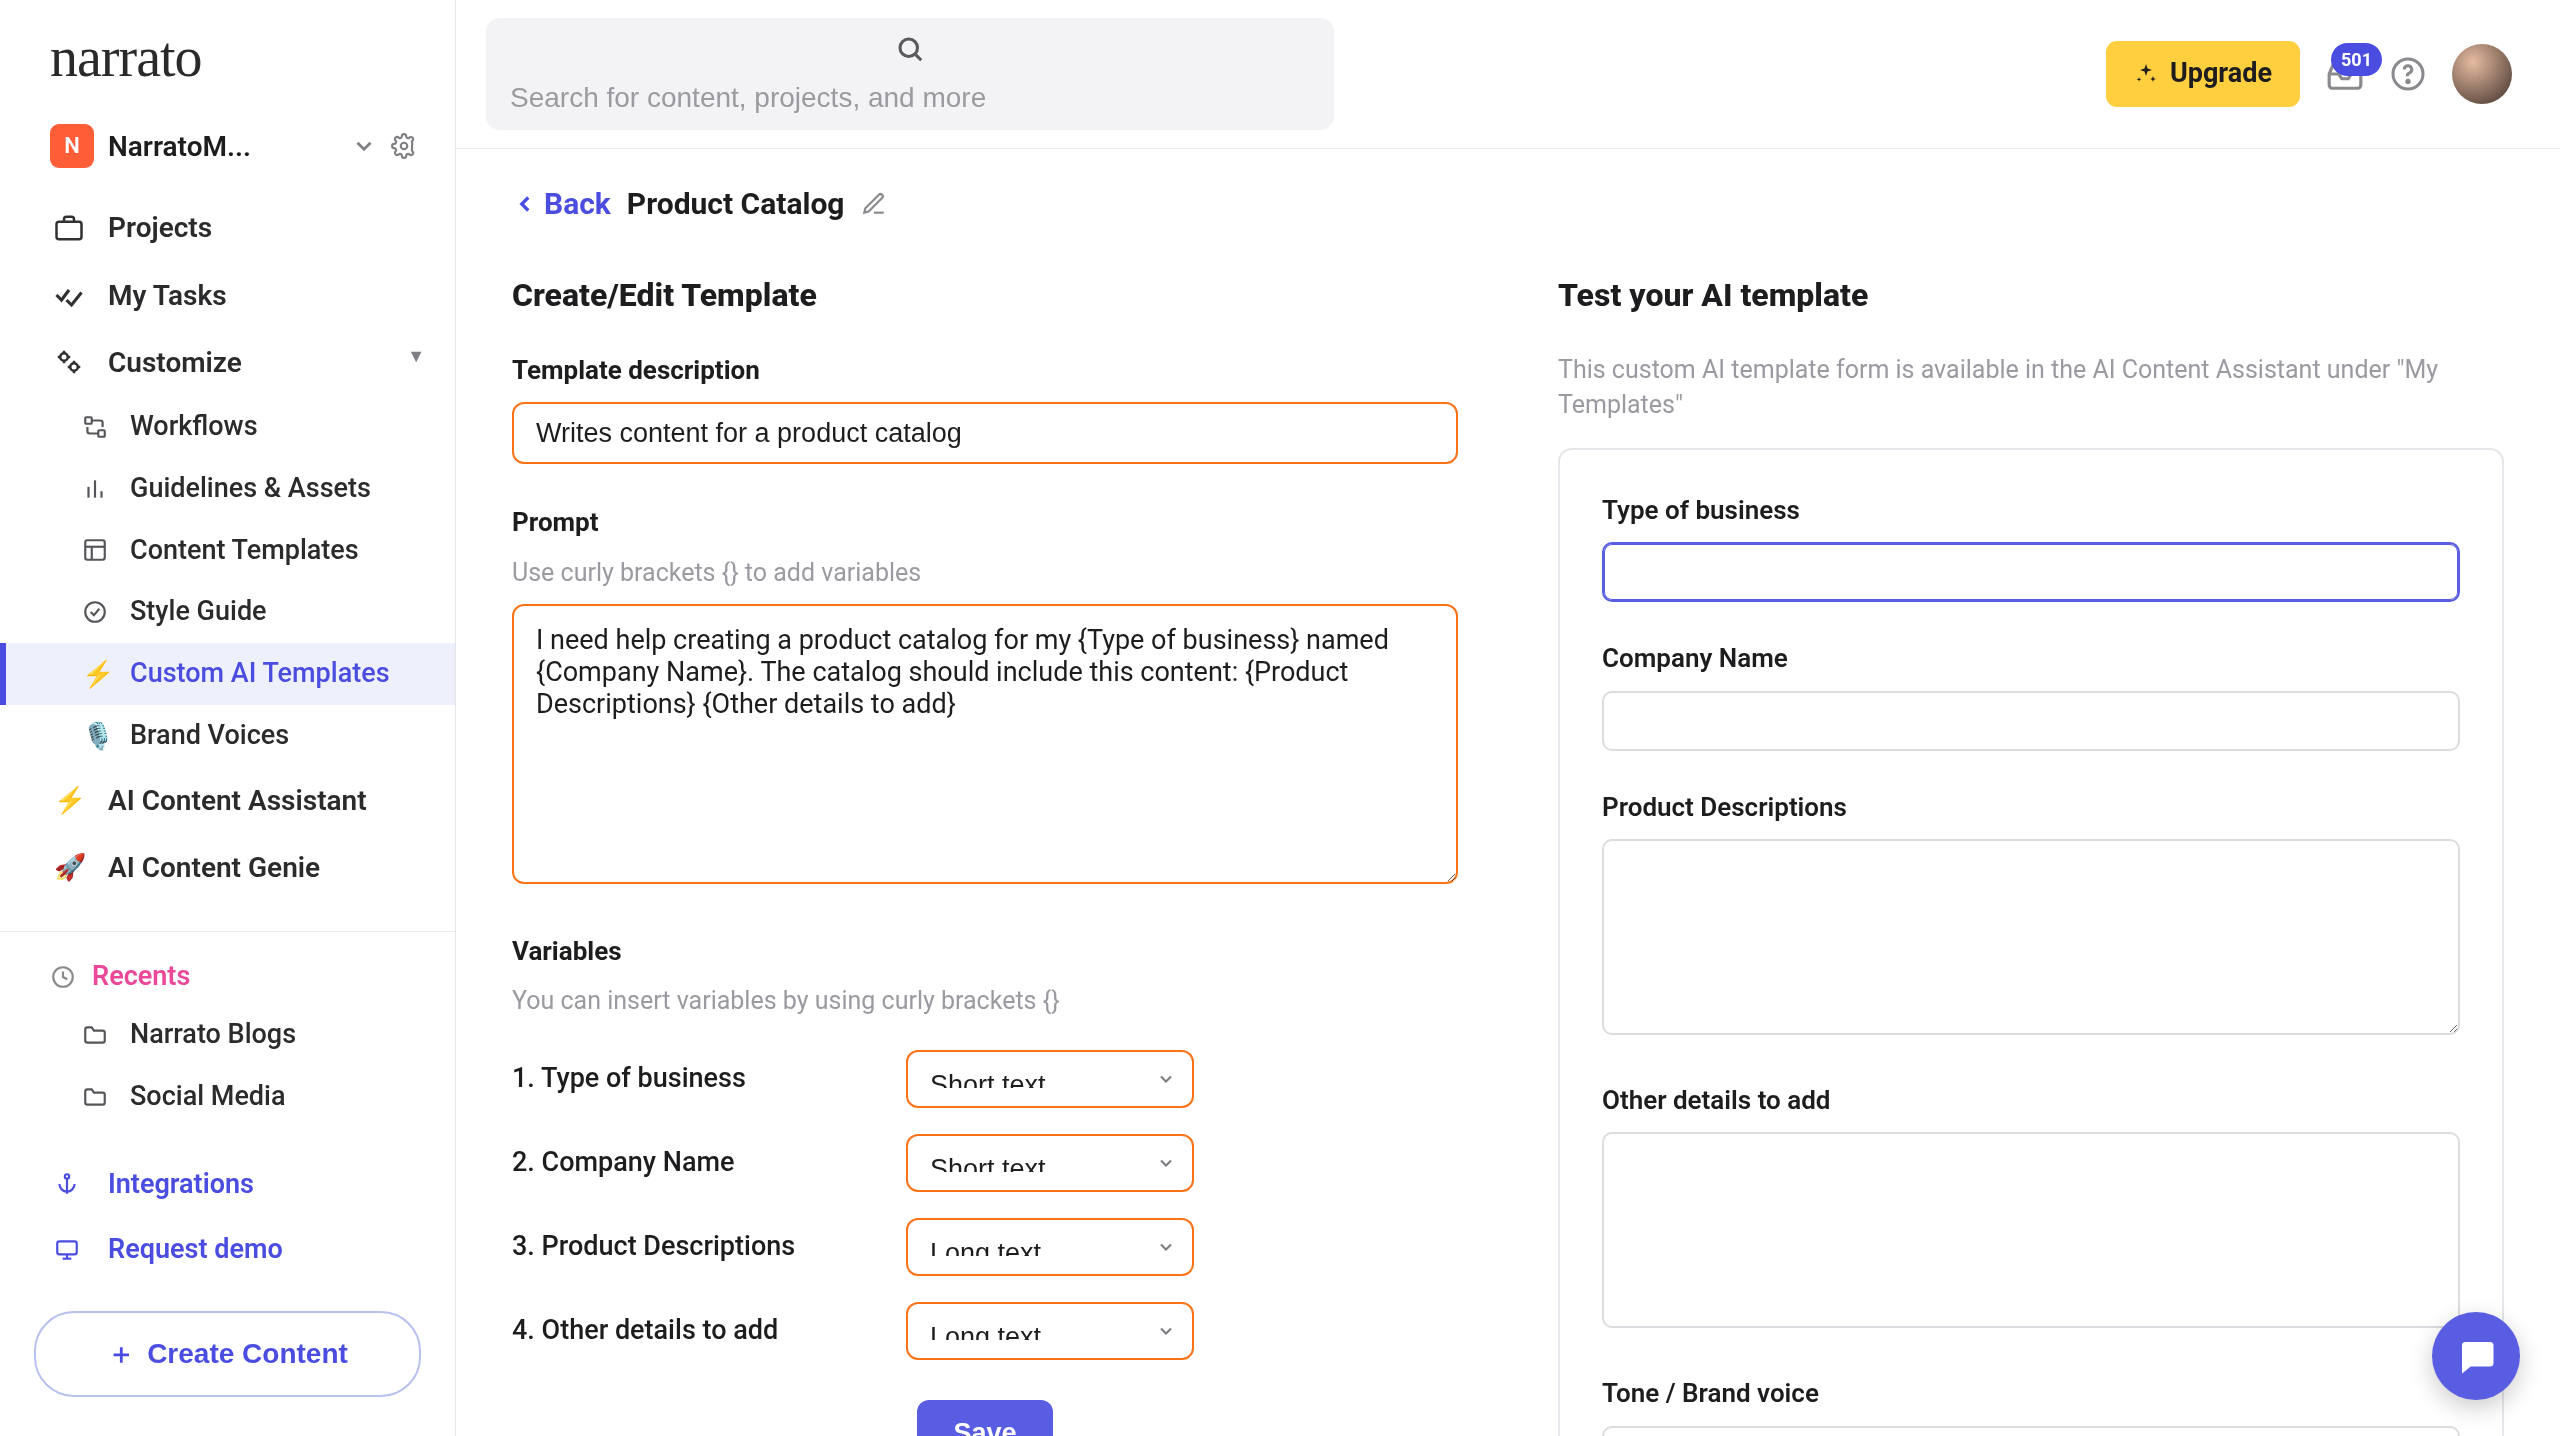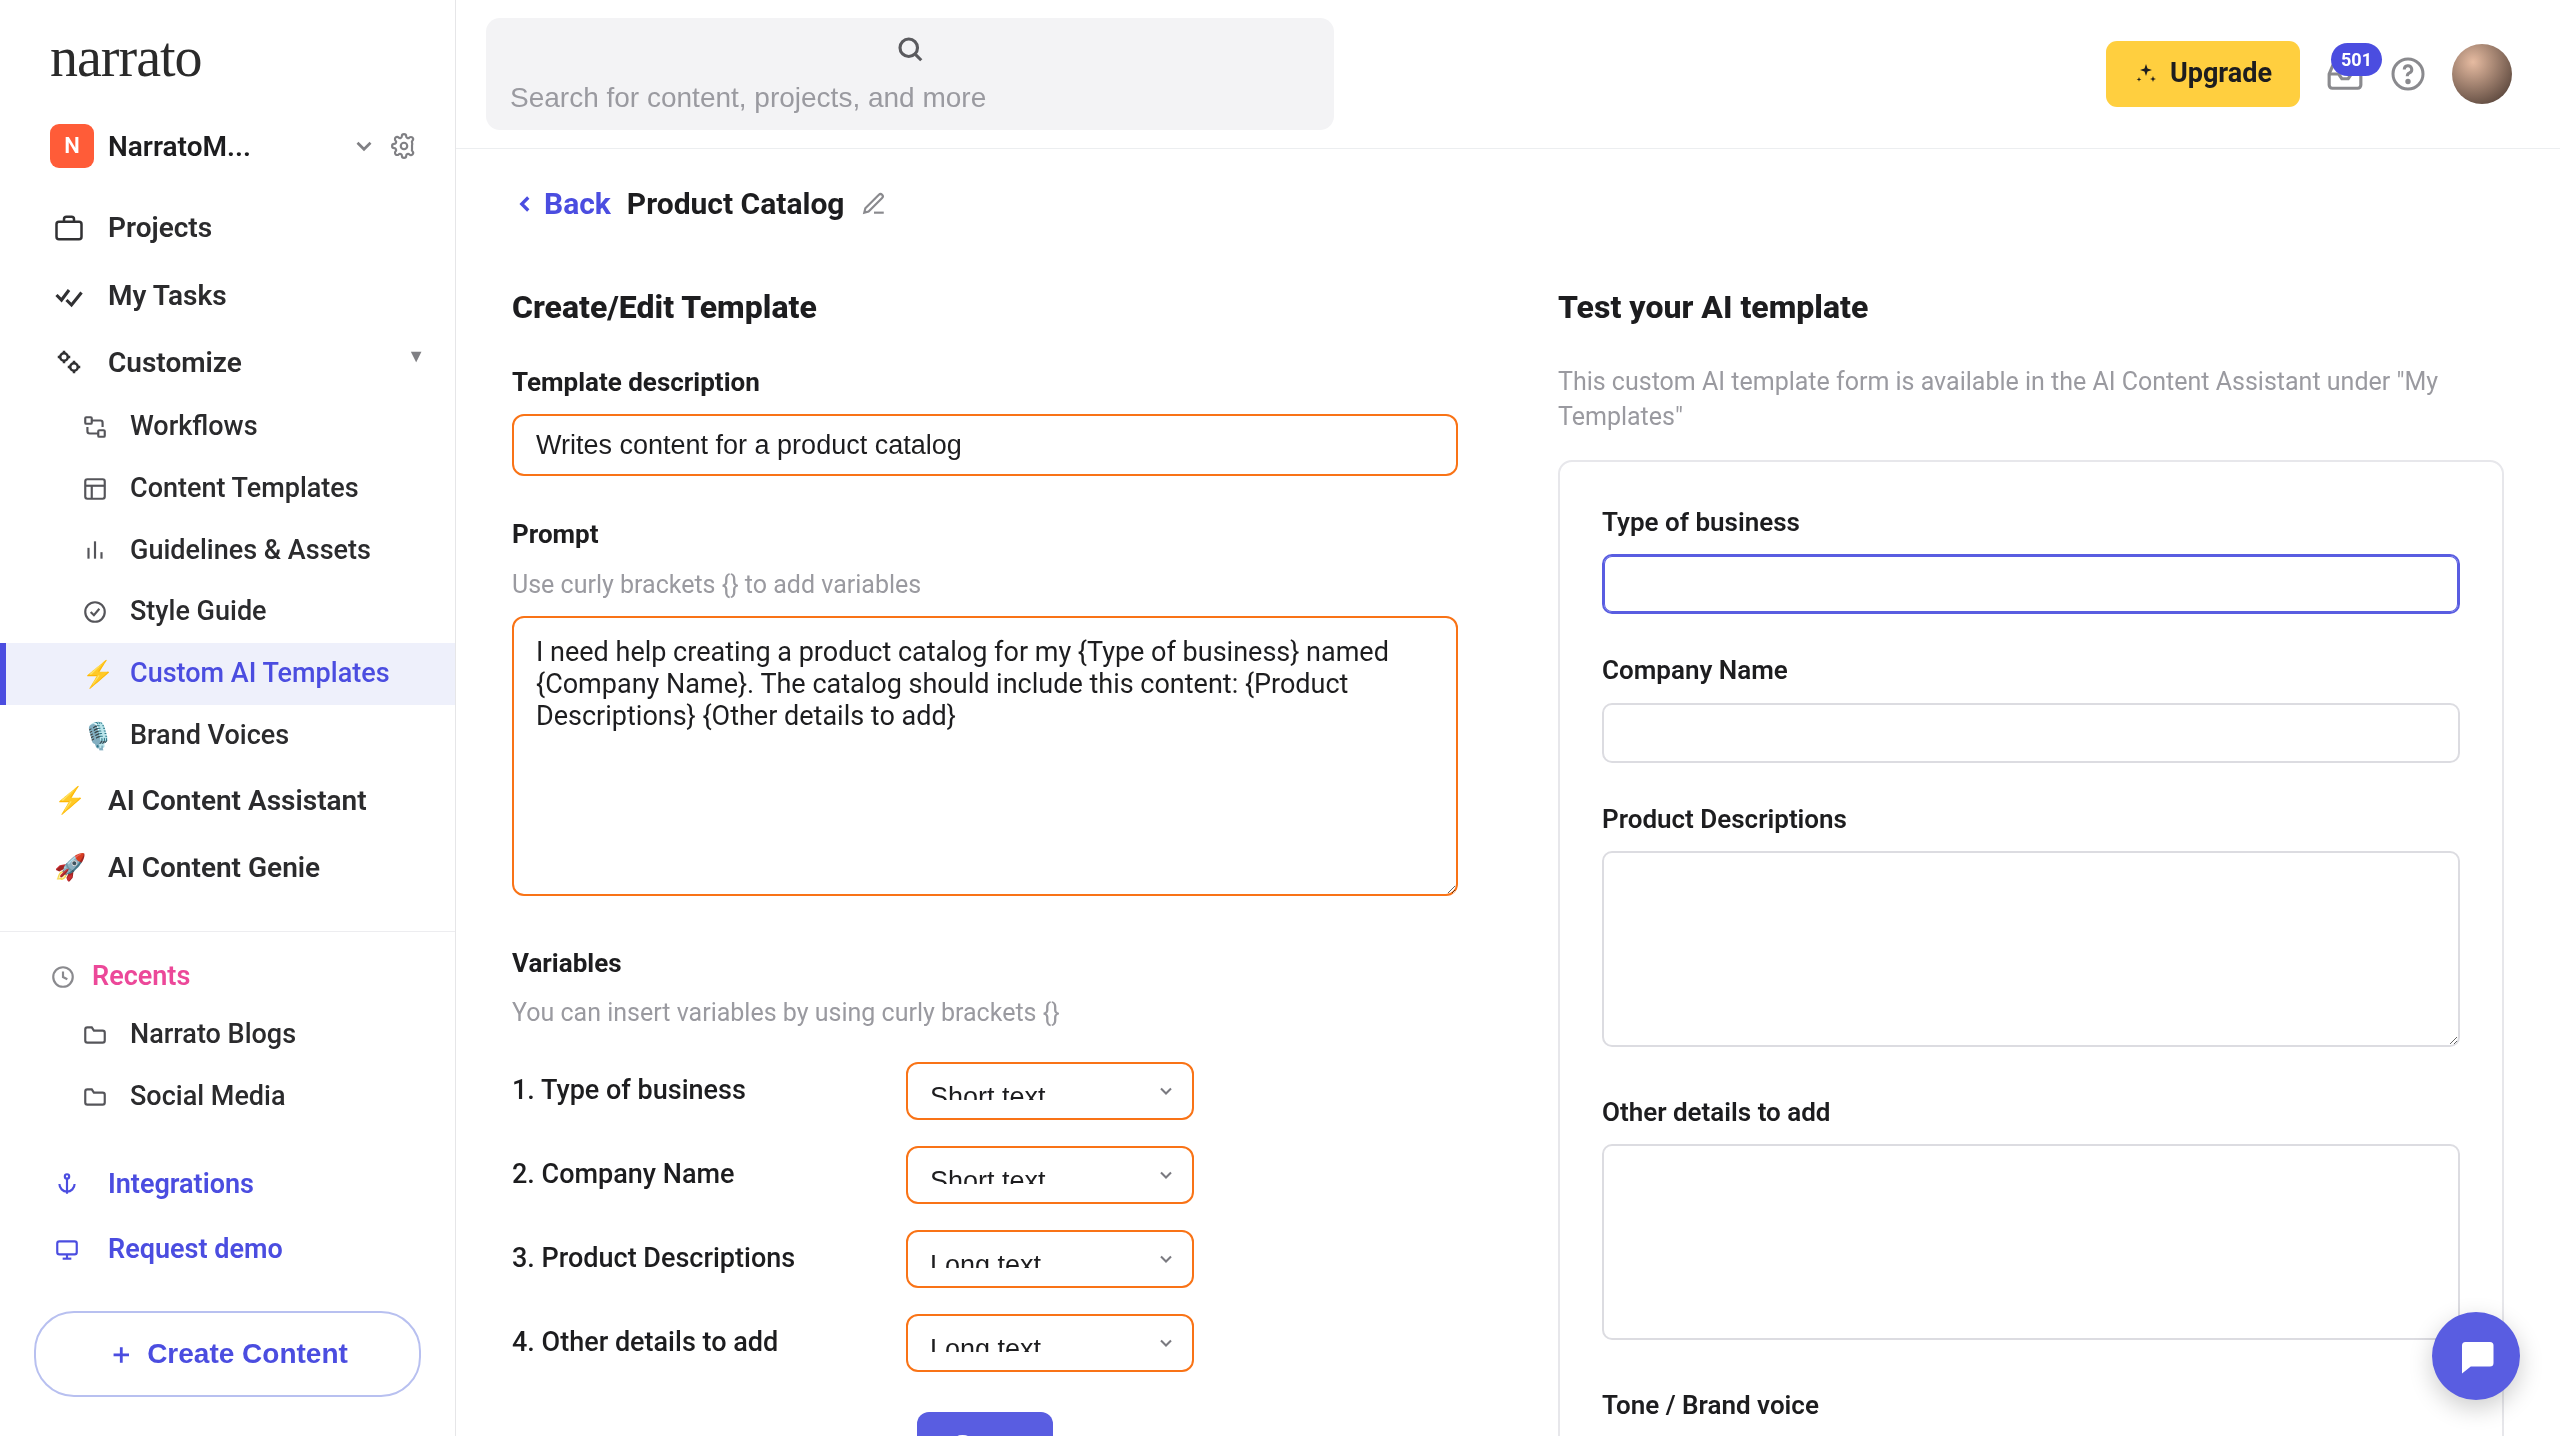--- a/index.html
+++ b/index.html
@@ -146,21 +146,21 @@
     border-radius: 20px;
     padding: 4px 10px;
   }
   .avatar {
     width: 60px; height: 60px; border-radius: 50%;
     background: radial-gradient(circle at 35% 30%, #e6bba1, #3e2f28);
     cursor: pointer;
   }
   
   .content { padding: 34px 56px 60px 56px; }
-  .crumb-row { display: flex; align-items: center; gap: 16px; margin-bottom: 60px; }
+  .crumb-row { display: flex; align-items: center; gap: 16px; margin-bottom: 48px; }
   .back-link { color: #4b4de0; font-weight: 700; font-size: 30px; display:flex; align-items:center; gap:6px; cursor:pointer;}
   .crumb-title { font-size: 30px; font-weight: 700; color: #1d1d1f; }
   .edit-icon { color:#8a8a8e; cursor:pointer; }
   .two-col { display: flex; gap: 100px; align-items: flex-start; }
   .col { flex: 1; min-width: 0; }
   .section-title { font-size: 32px; font-weight: 800; margin-bottom: 34px; }
   .section-title.r { font-weight: 800; }
   .field-label { font-size: 26px; font-weight: 700; margin-bottom: 14px; display:block;}
   .field-sub { color: #9a9aa0; font-size: 25px; margin-top:6px; margin-bottom: 14px; }
   .text-input, .textarea, .select {
@@ -325,36 +325,36 @@
               <rect x="3" y="3" width="6" height="6" rx="1"></rect>
               <rect x="15" y="15" width="6" height="6" rx="1"></rect>
               <path d="M9 6h8a2 2 0 0 1 2 2v4M15 18H7a2 2 0 0 1-2-2v-4"></path>
             </svg>
         </span>
         <span>Workflows</span>
       </div>
       <div class="nav-item sub">
         <span class="icon-slot">
           <svg width="26" height="26" viewBox="0 0 24 24" fill="none" stroke="currentColor" stroke-width="2">
+              <line x1="6" y1="20" x2="6" y2="10"></line>
+              <line x1="12" y1="20" x2="12" y2="4"></line>
+              <line x1="18" y1="20" x2="18" y2="14"></line>
+            </svg>
+        </span>
+        <span>Guidelines &amp; Assets</span>
+      </div>
+      <div class="nav-item sub">
+        <span class="icon-slot">
+          <svg width="26" height="26" viewBox="0 0 24 24" fill="none" stroke="currentColor" stroke-width="2">
               <rect x="3" y="3" width="18" height="18" rx="2"></rect>
               <line x1="3" y1="9" x2="21" y2="9"></line>
               <line x1="9" y1="21" x2="9" y2="9"></line>
             </svg>
         </span>
         <span>Content Templates</span>
-      </div>
-      <div class="nav-item sub">
-        <span class="icon-slot">
-          <svg width="26" height="26" viewBox="0 0 24 24" fill="none" stroke="currentColor" stroke-width="2">
-              <line x1="6" y1="20" x2="6" y2="10"></line>
-              <line x1="12" y1="20" x2="12" y2="4"></line>
-              <line x1="18" y1="20" x2="18" y2="14"></line>
-            </svg>
-        </span>
-        <span>Guidelines &amp; Assets</span>
       </div>
       <div class="nav-item sub">
         <span class="icon-slot">
           <svg width="26" height="26" viewBox="0 0 24 24" fill="none" stroke="currentColor" stroke-width="2">
               <circle cx="12" cy="12" r="9"></circle>
               <polyline points="8 12 11 15 16 9"></polyline>
             </svg>
         </span>
         <span>Style Guide</span>
       </div>

